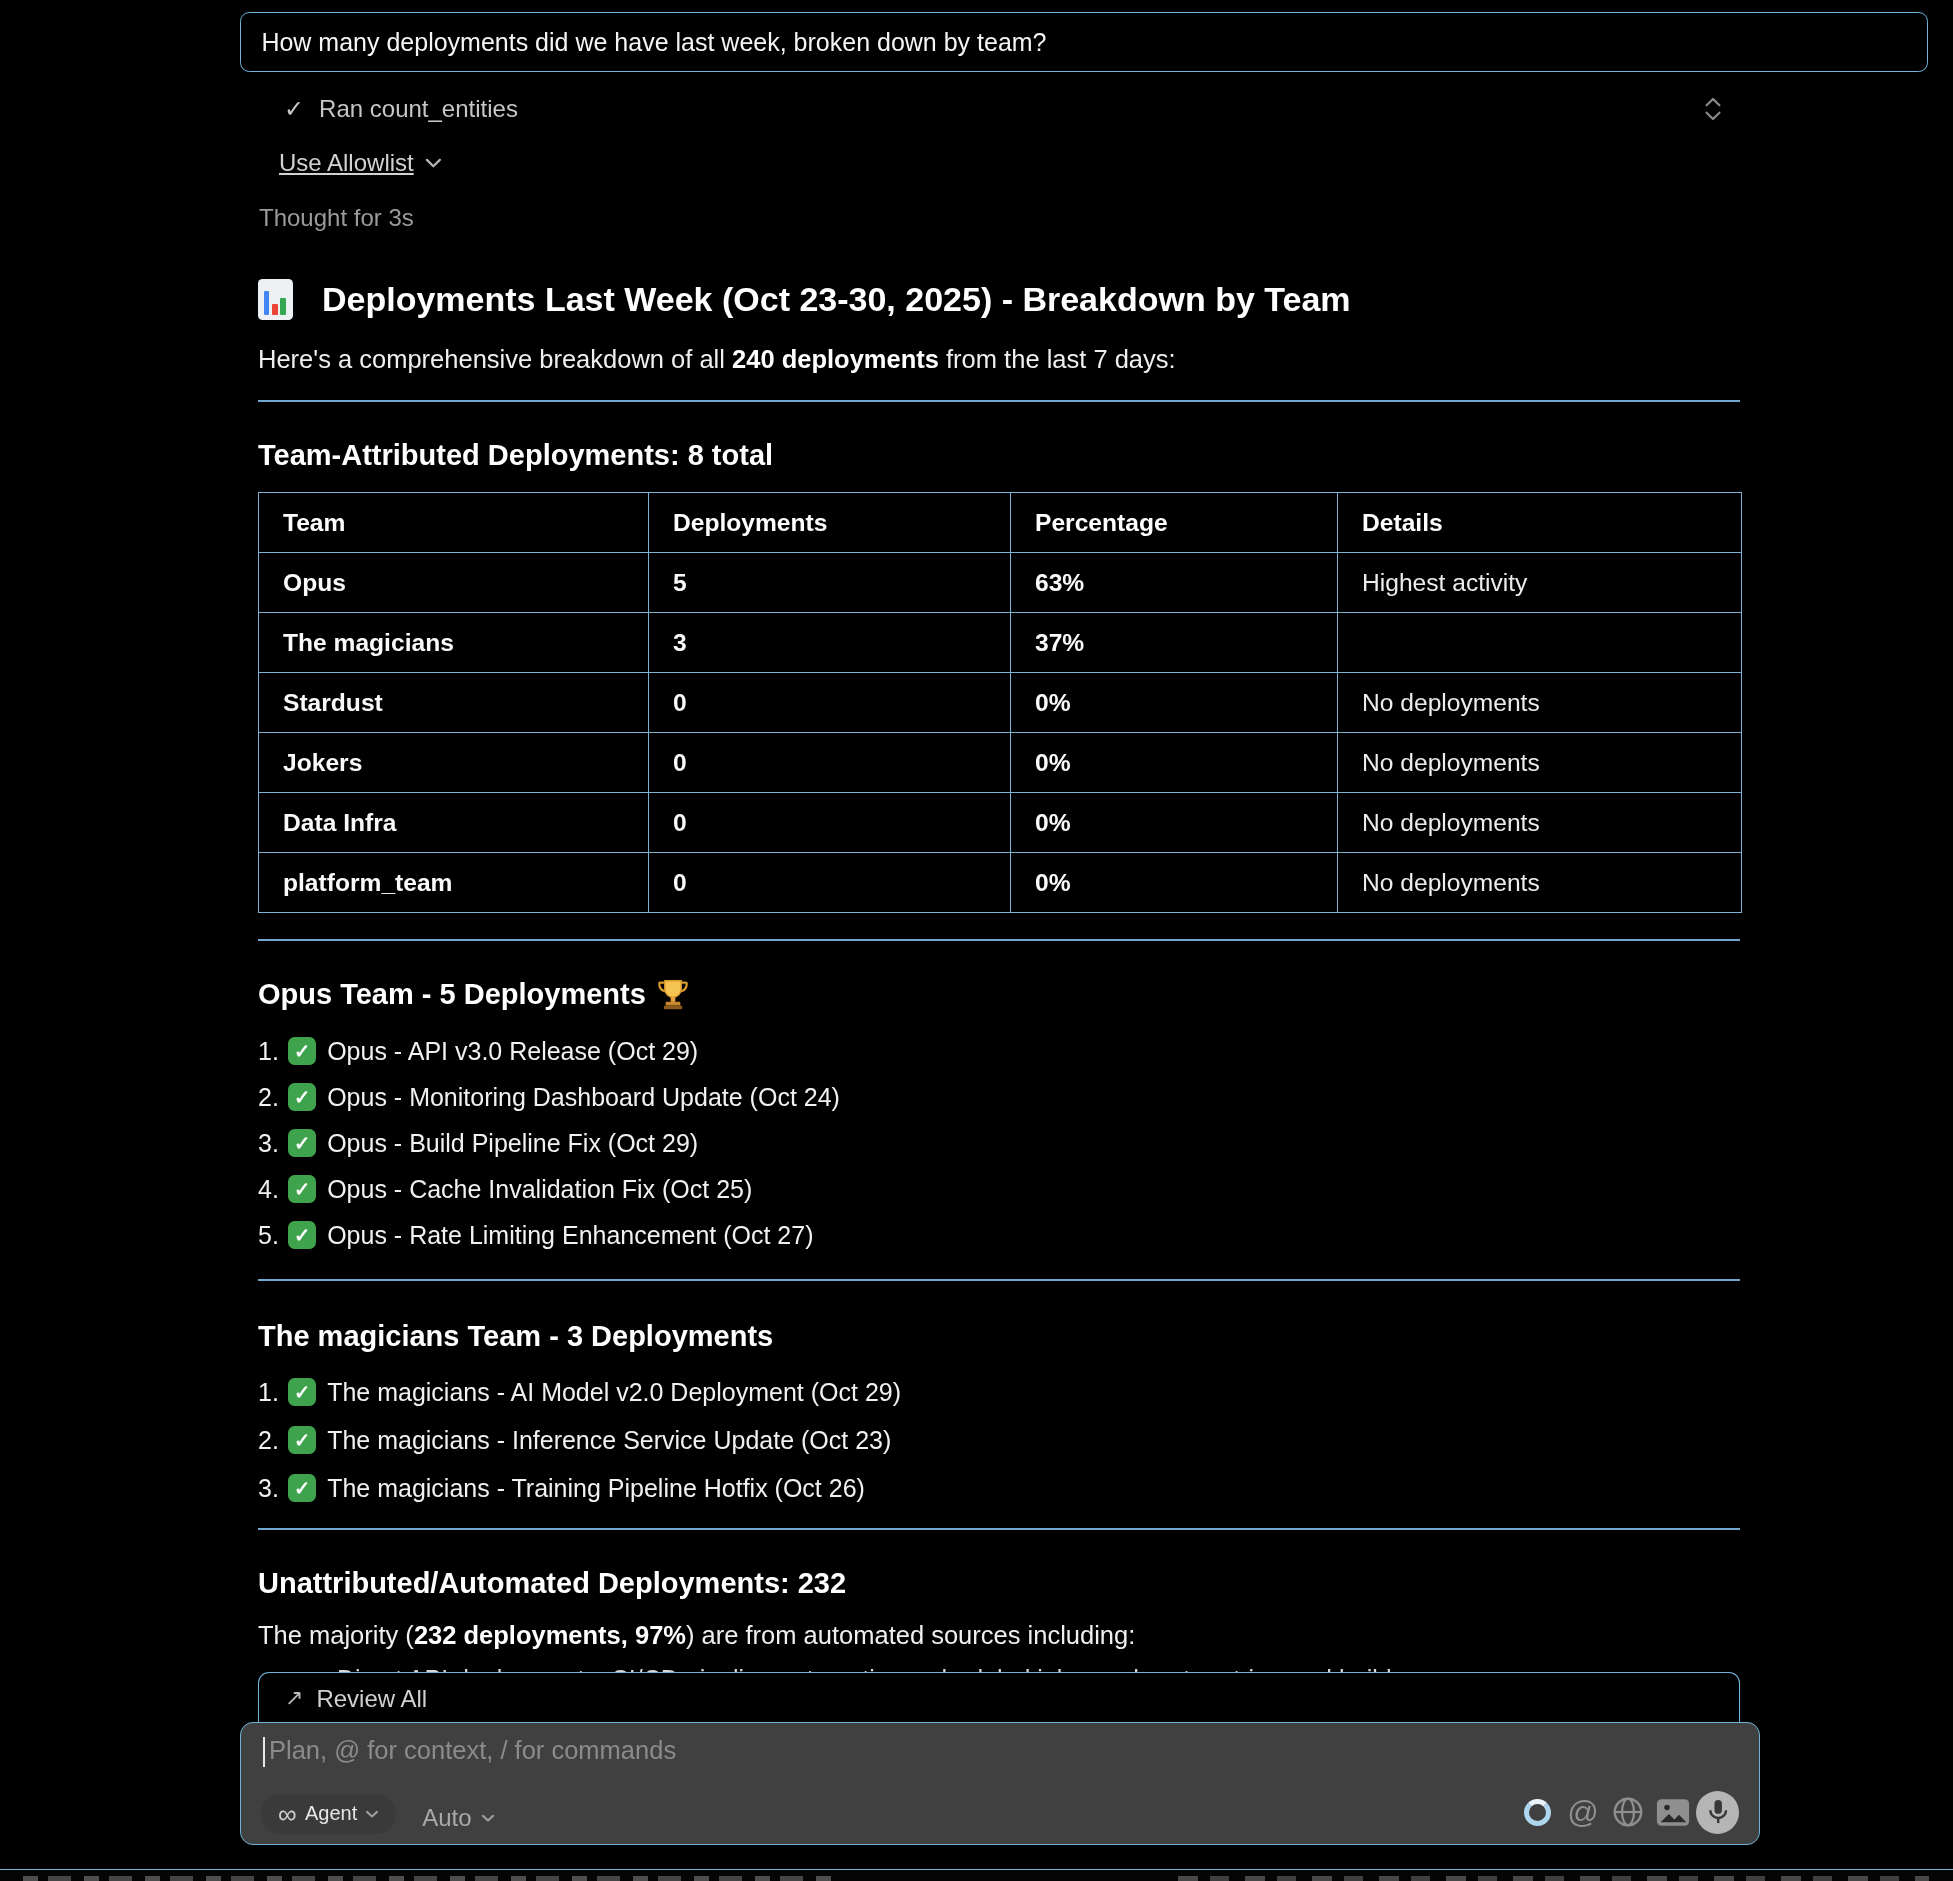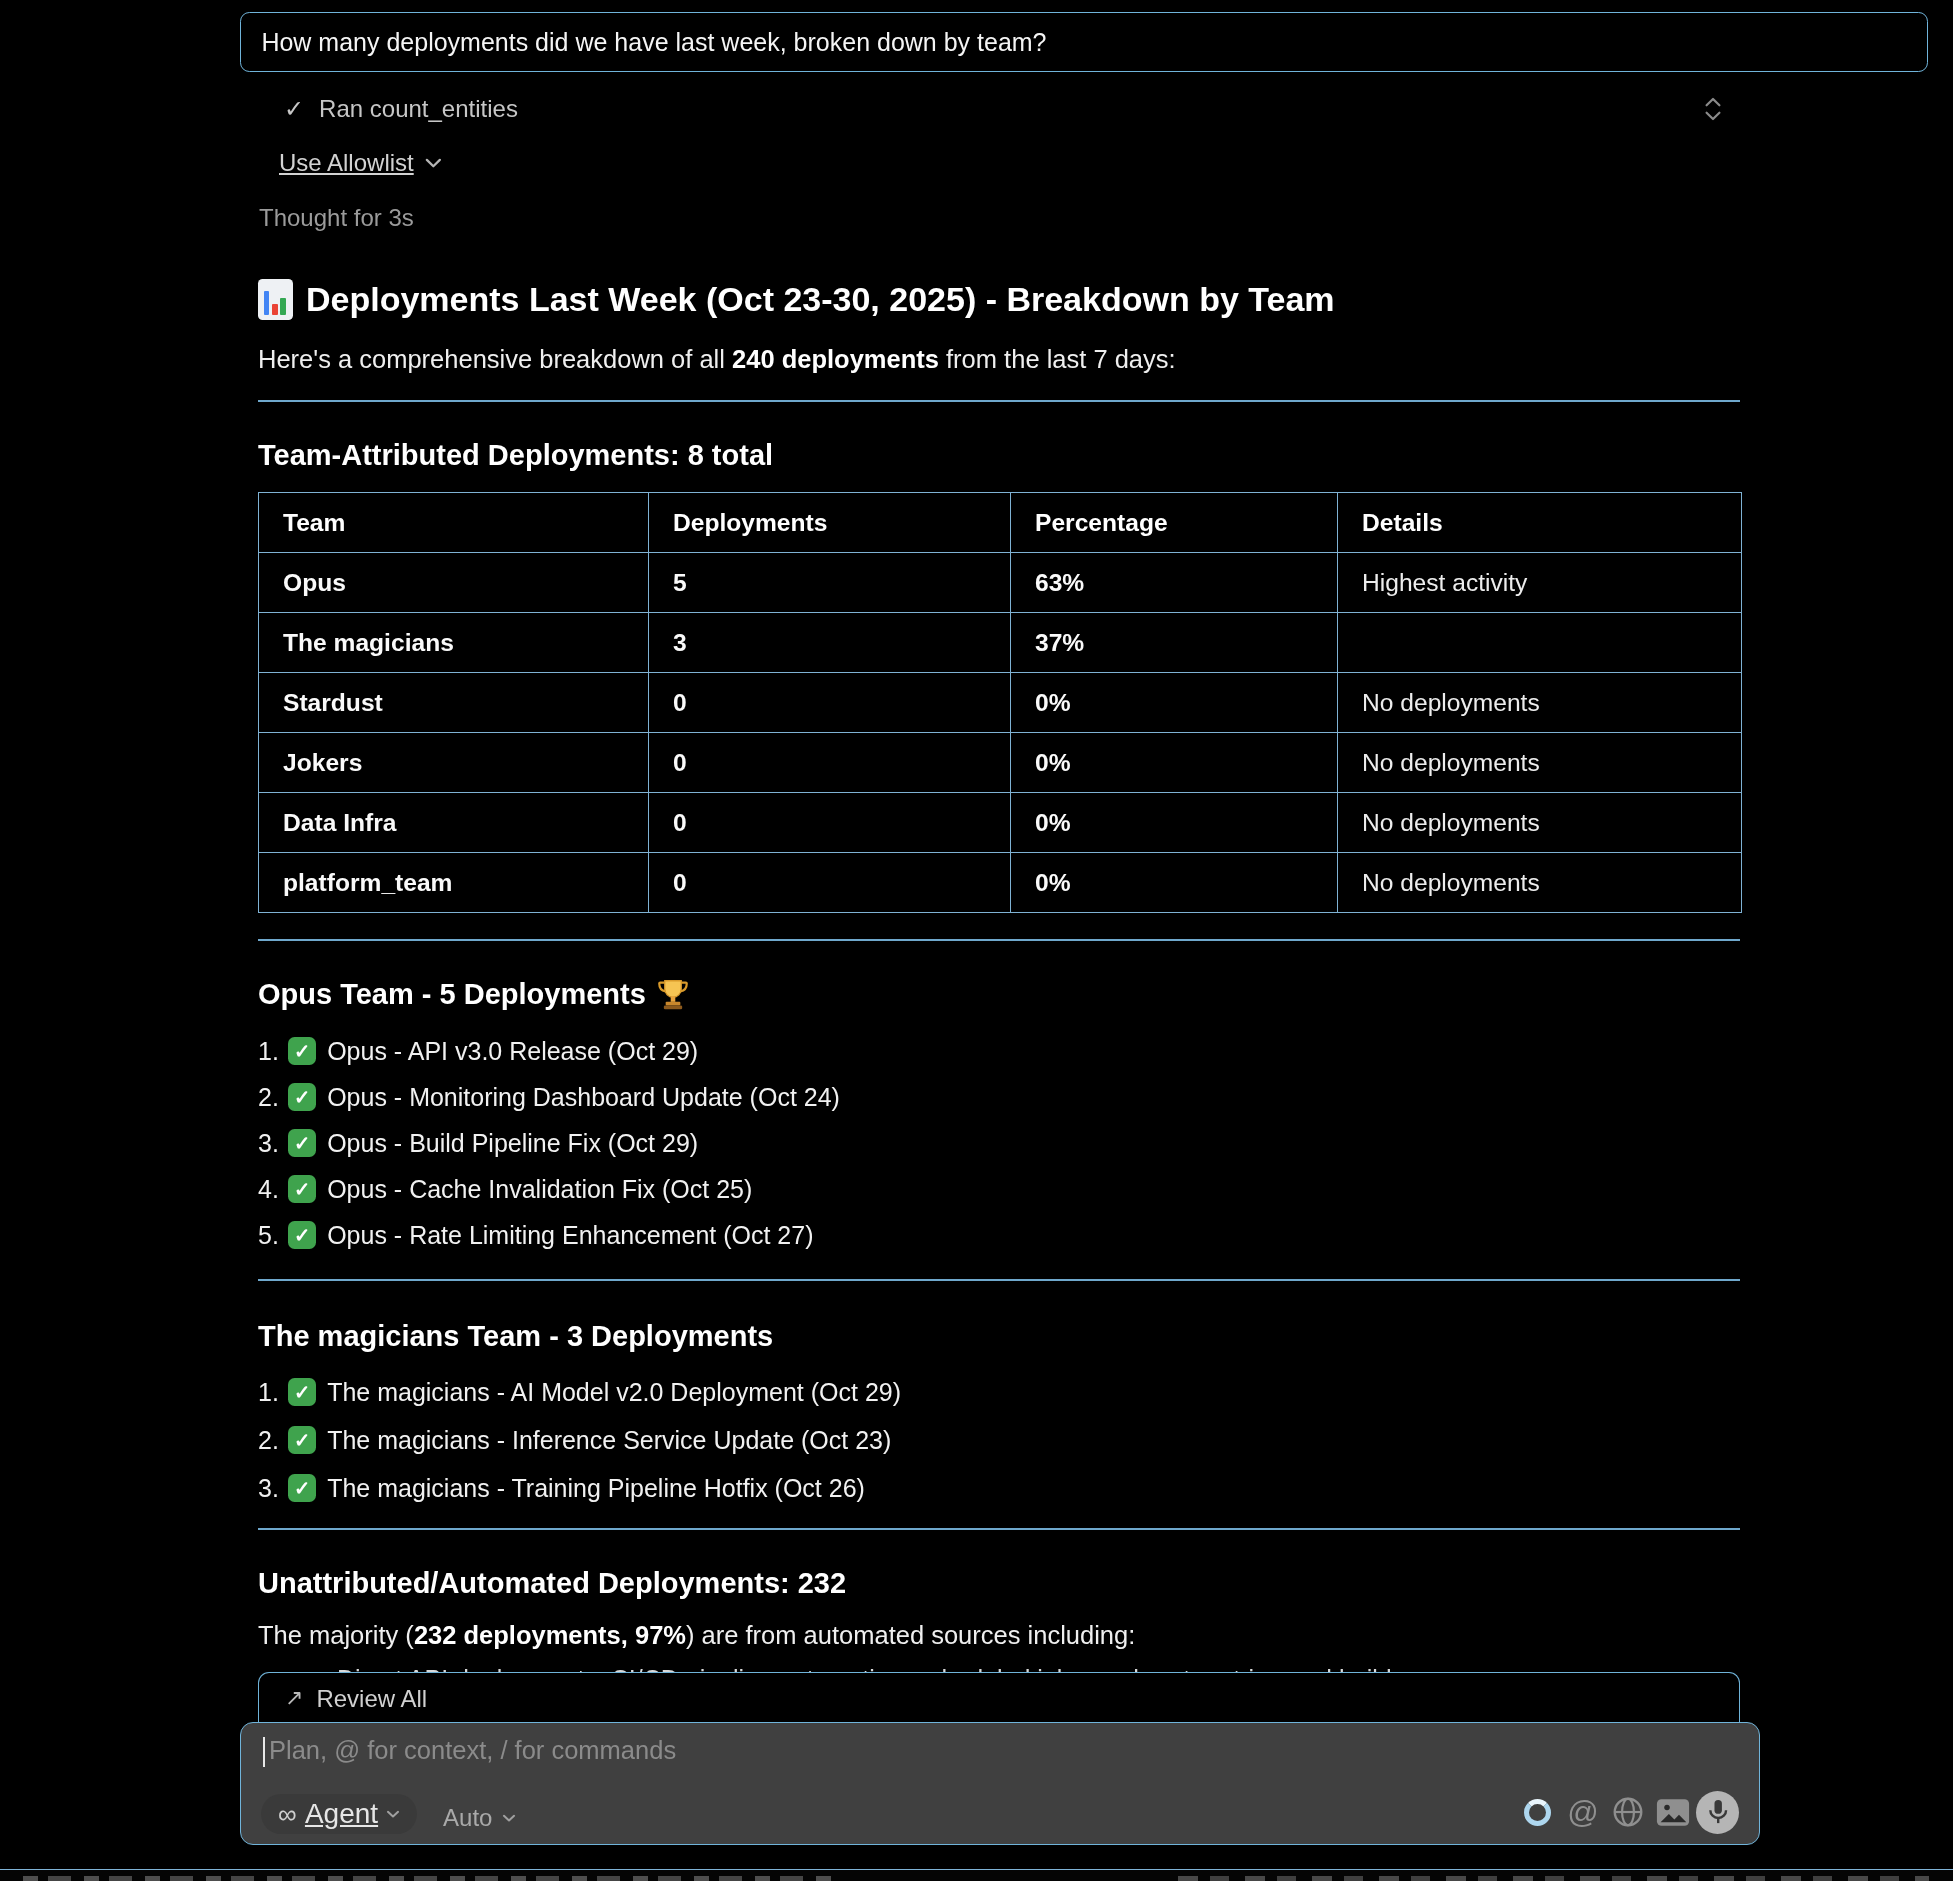--- a/index.html
+++ b/index.html
@@ -18,21 +18,21 @@
 
   .allowlist-row { position:absolute; left:279px; top:148px; height:30px;
     display:flex; align-items:center; font-size:24px; color:#d2d2d2;text-decoration:underline; }
   .chev { display:inline-block; margin-left:11px; }
 
   .thought-row { position:absolute; left:259px; top:204px; font-size:24px; color:#9b9b9b; }
 
   
   .report { position:absolute; left:258px; top:278px; width:1482px; }
   .report h1 { font-size:34px; font-weight:bold; line-height:43px; color:#fff;
-    display:flex; align-items:center; gap:13px; }
+    display:flex; align-items:center; gap:29px; }
   .chart-emoji { display:inline-flex; align-items:flex-end; gap:2.8px; width:35px; height:41px;
     background:#eef1f4; border-radius:4.6px; padding:4.6px 5.6px; }
   .chart-emoji i { display:block; width:5.6px; border-radius:0.9px; }
   .bar-b { height:24px; background:#4285f4; }
   .bar-r { height:11px; background:#ea4335; }
   .bar-g { height:17.6px; background:#34a853; }
 
   .intro { font-size:25.5px; line-height:33px; margin-top:22px; color:#efefef; }
   .intro b, .majority b { font-weight:bold; color:#fff; }
 
@@ -77,21 +77,21 @@
 
   
   .composer { position:absolute; left:240px; top:1722px; width:1520px; height:123px;
     background:#404040; border:1.9px solid #70b4da; border-radius:13px; z-index:2; }
   .caret { position:absolute; left:22px; top:14px; width:1.9px; height:30px; background:#e8e8e8; }
   .placeholder { position:absolute; left:28px; top:13px; font-size:25.5px; color:#8b8b8b; }
   .composer-bottom { position:absolute; left:20.4px; bottom:10.2px; display:flex; align-items:center; }
   .mode-pill { display:flex; align-items:center; gap:8.3px; background:#3a3a3a; border-radius:20.4px;
     height:40px; padding:0 16.7px; cursor:pointer; }
   .mode-pill .inf { color:#cfcfcf; font-size:26px; line-height:26px; }
-  .mode-pill .mlabel { color:#e6e6e6; font-size:28px;text-decoration:underline; }
+  .mode-pill .mlabel { color:#e6e6e6; font-size:20px; }
   .auto-sel { display:flex; align-items:center; margin-left:26px; color:#a9a9a9;
     font-size:24px; cursor:pointer;margin-top:9px; }
   .composer-icons { position:absolute; right:18.6px; bottom:10.2px; display:flex;
     align-items:center; height:43px; }
   .cicon { width:45px; display:flex; align-items:center; justify-content:center; cursor:pointer; }
   .ring { width:27px; height:27px; border-radius:50%; border:5.6px solid #aed7ef;
     border-top-color:#e9f5fc; }
   .at-glyph { font-size:31px; color:#8f8f8f; line-height:31px; }
   .mic-circle { width:43px; height:43px; border-radius:50%; background:#b5b5b5;
     display:flex; align-items:center; justify-content:center; }

